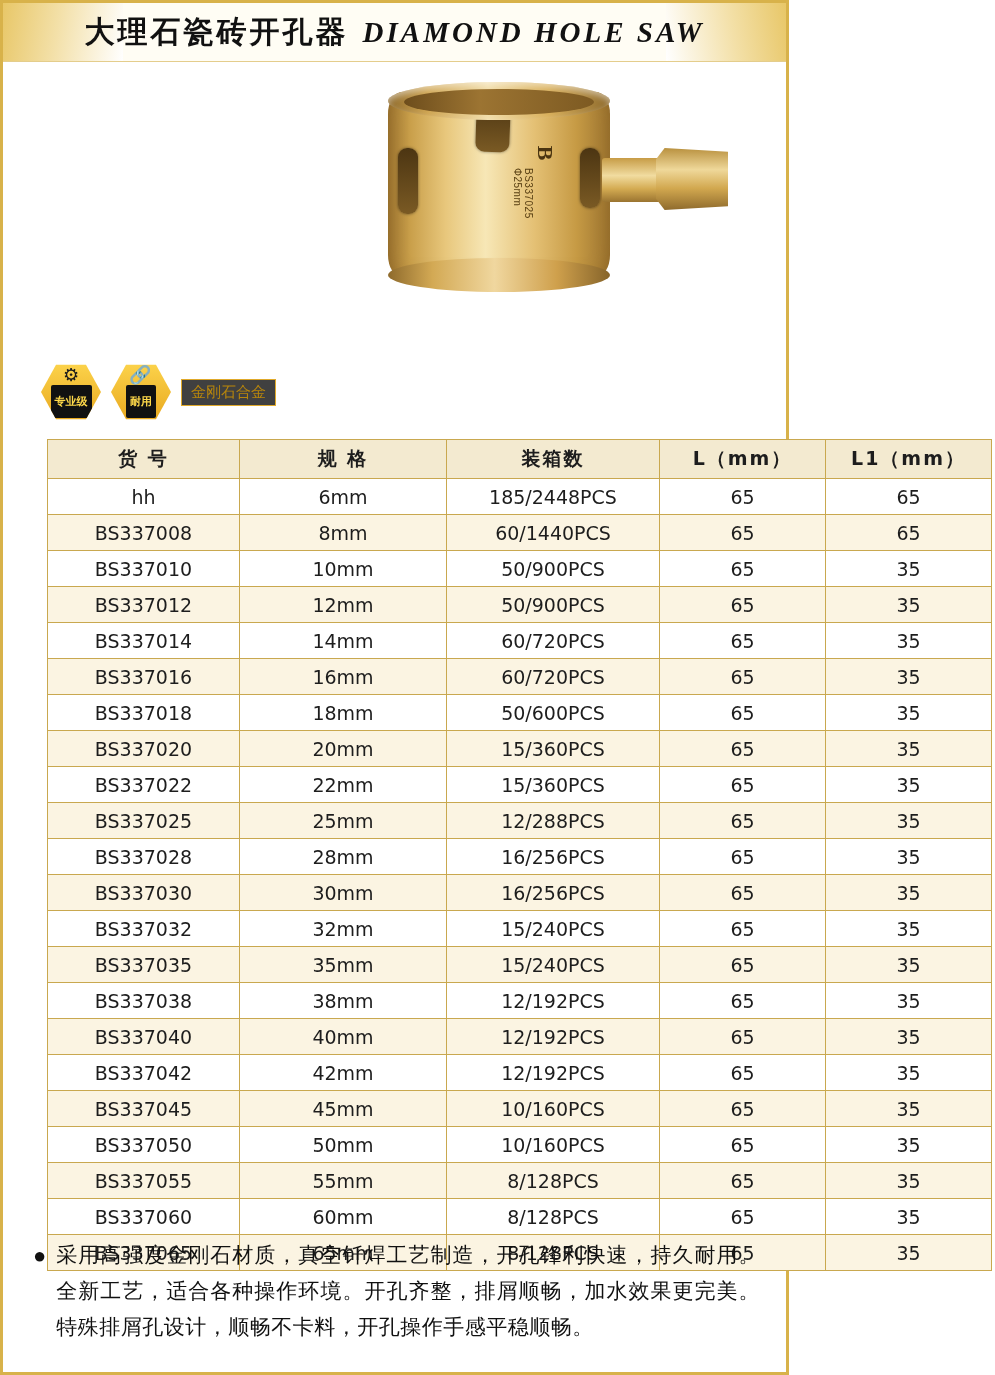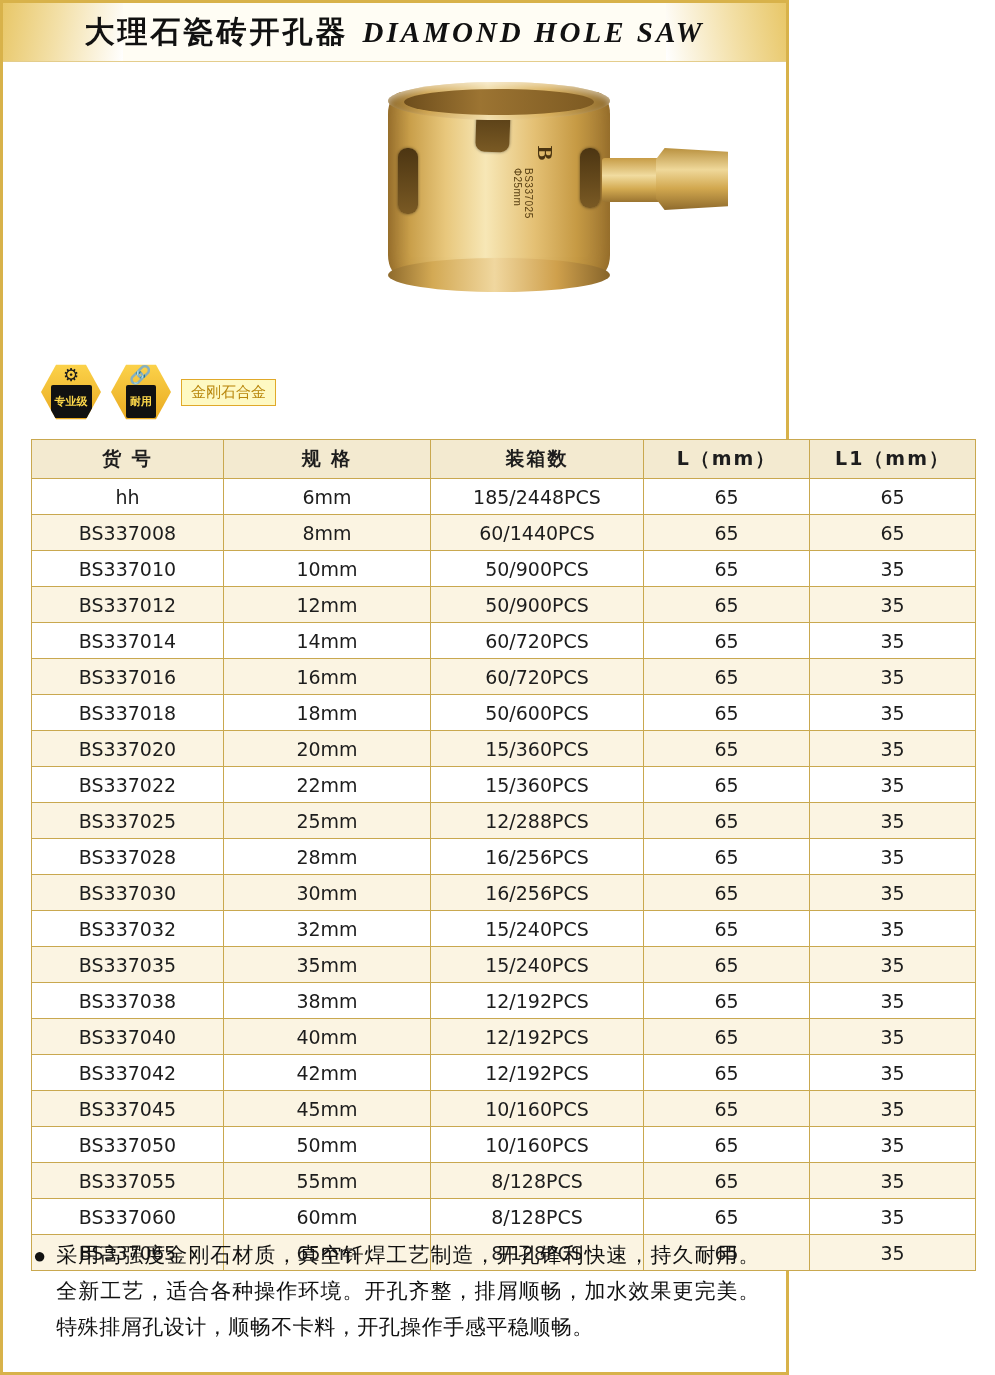--- a/index.html
+++ b/index.html
@@ -192,28 +192,28 @@
     color: #ffd94a;
     padding: 9px 4px;
     border-radius: 2px;
     font-family: Liberation Mono, monospace;
   }
   .mat-tag {
     border: 1px solid #e0a92a;
     color: #b8860b;
     font-size: 15px;
     padding: 3px 9px;
-    background: #fef9c3;
+    background: #404040;
     font-family: "DejaVu Sans", sans-serif;
   }
 
   
   .table-wrap {
     position: absolute;
-    left: 28px;
+    left: 44px;
     top: 436px;
     width: 944px;
   }
   table {
     border-collapse: collapse;
     width: 100%;
     table-layout: fixed;
   }
   col.c0 { width: 192px; }
   col.c1 { width: 207px; }

